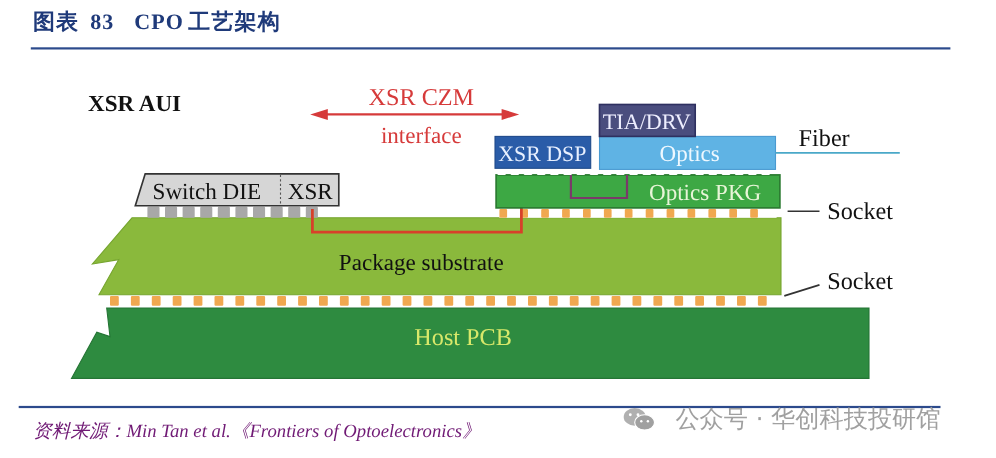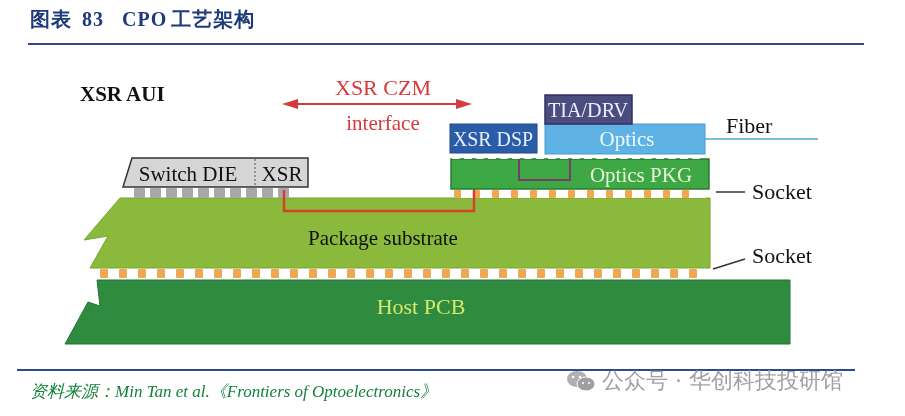--- a/index.html
+++ b/index.html
@@ -2,22 +2,22 @@
 <html><head>
 <meta charset="utf-8">
 <style>
   html, body { margin: 0; padding: 0; background: #ffffff; }
   body { width: 905px; height: 416px; position: relative; overflow: hidden; font-family: "Liberation Serif", "DejaVu Serif", serif; }
   .title { position: absolute; left: 30px; top: 6px; font-size: 20px; font-weight: bold; color: #1f3a7a; letter-spacing: 1px; font-family: "DejaVu Serif", "Liberation Serif", serif; text-align: center; }
   .title .num { margin-left: 10px; margin-right: 18px; font-family: "Liberation Serif", serif; }
   .title .cpo { font-family: "Liberation Serif", serif; margin-right: 4px; }
   .rule-top { position: absolute; left: 28px; top: 43px; width: 836px; height: 2px; background: #2c4a8c; }
   .rule-bottom { position: absolute; left: 17px; top: 369px; width: 838px; height: 2px; background: #2c4a8c; }
-  .source { position: absolute; left: 30px; top: 380px; font-size: 17px; font-style: italic; color: #15803d; font-family: "Liberation Serif", serif; }
-  .watermark { position: absolute; left: 566px; top: 366px; font-size: 22px; color: #a0a0a0; font-family: "DejaVu Sans", sans-serif; display: flex; align-items: center; gap: 6px; }
+  .source { position: absolute; left: 30px; top: 380px; font-size: 17px; font-style: italic; color: #701a75; font-family: "Liberation Serif", serif; }
+  .watermark { position: absolute; left: 566px; top: 366px; font-size: 22px; color: #a0a0a0; font-family: "DejaVu Sans", sans-serif; display: flex; align-items: center; gap: 18px; }
   .wm-icon { width: 30px; height: 24px; position: relative; }
   svg.diagram { position: absolute; left: 0; top: 0; }
   svg text { font-family: "Liberation Serif", serif; }
 </style>
 </head>
 <body>
 
 <div class="title">
   <span>图表</span><span class="num">83</span><span class="cpo">CPO</span><span>工艺架构</span>
 </div>

